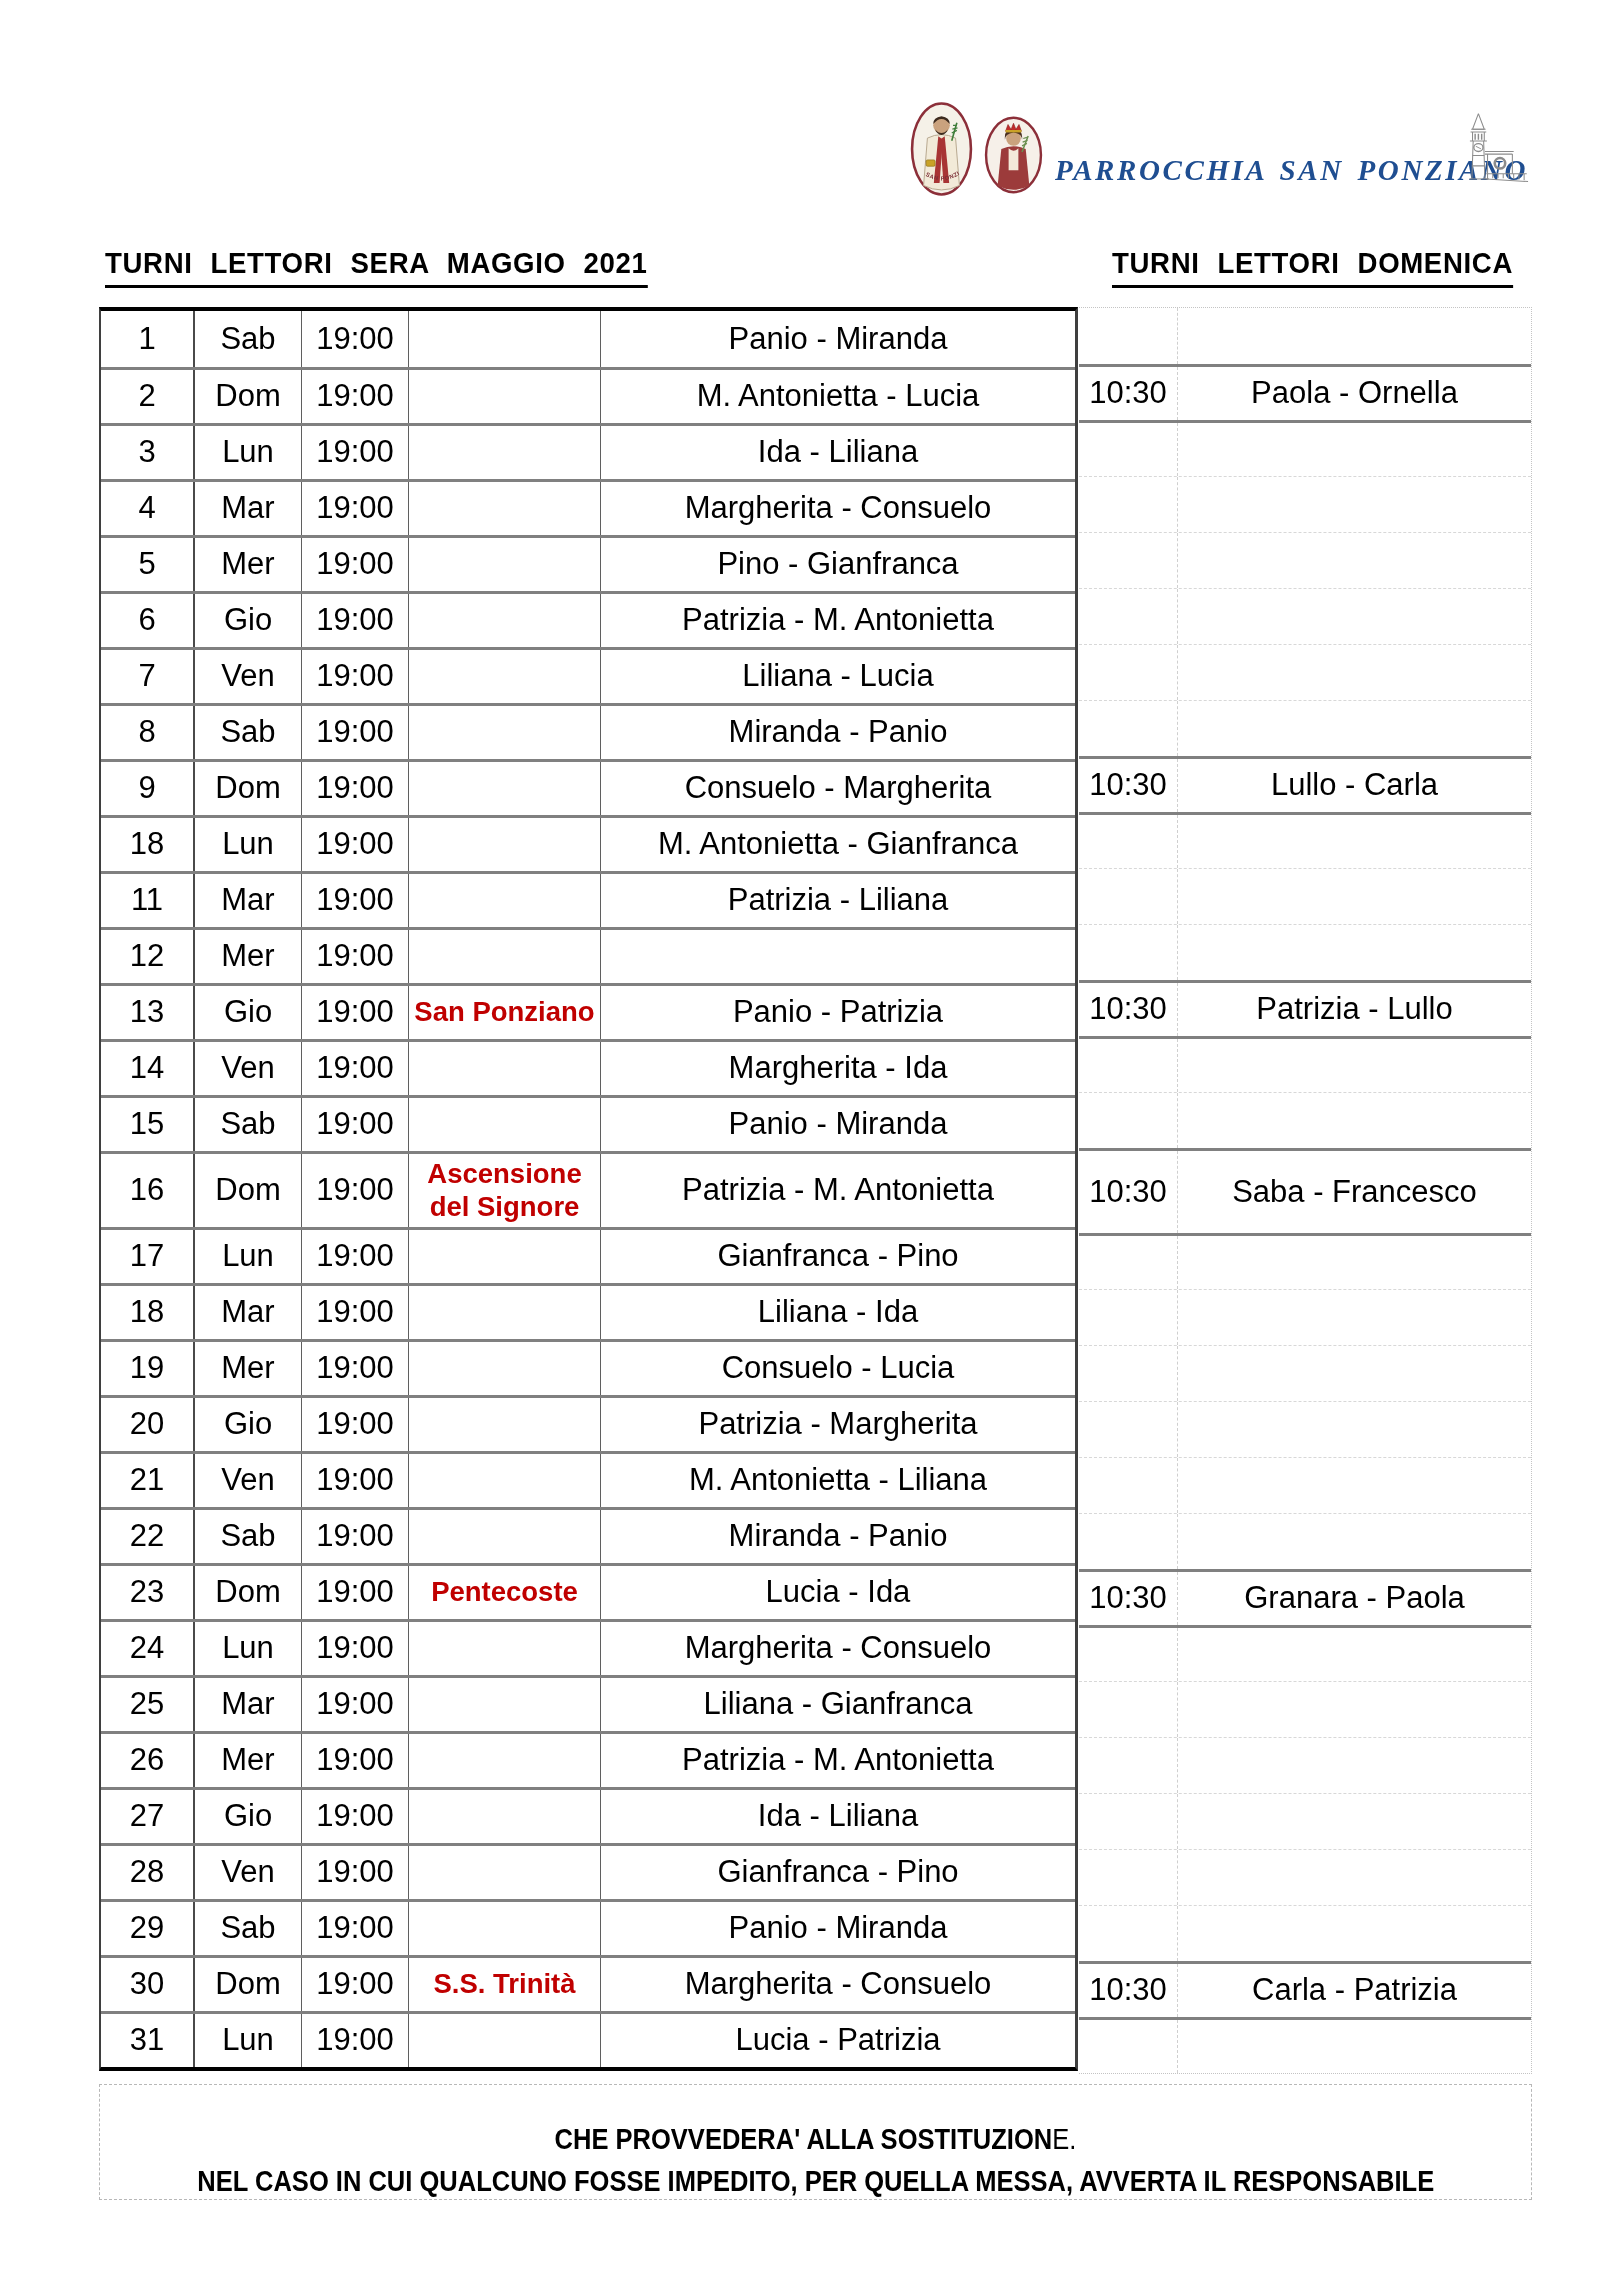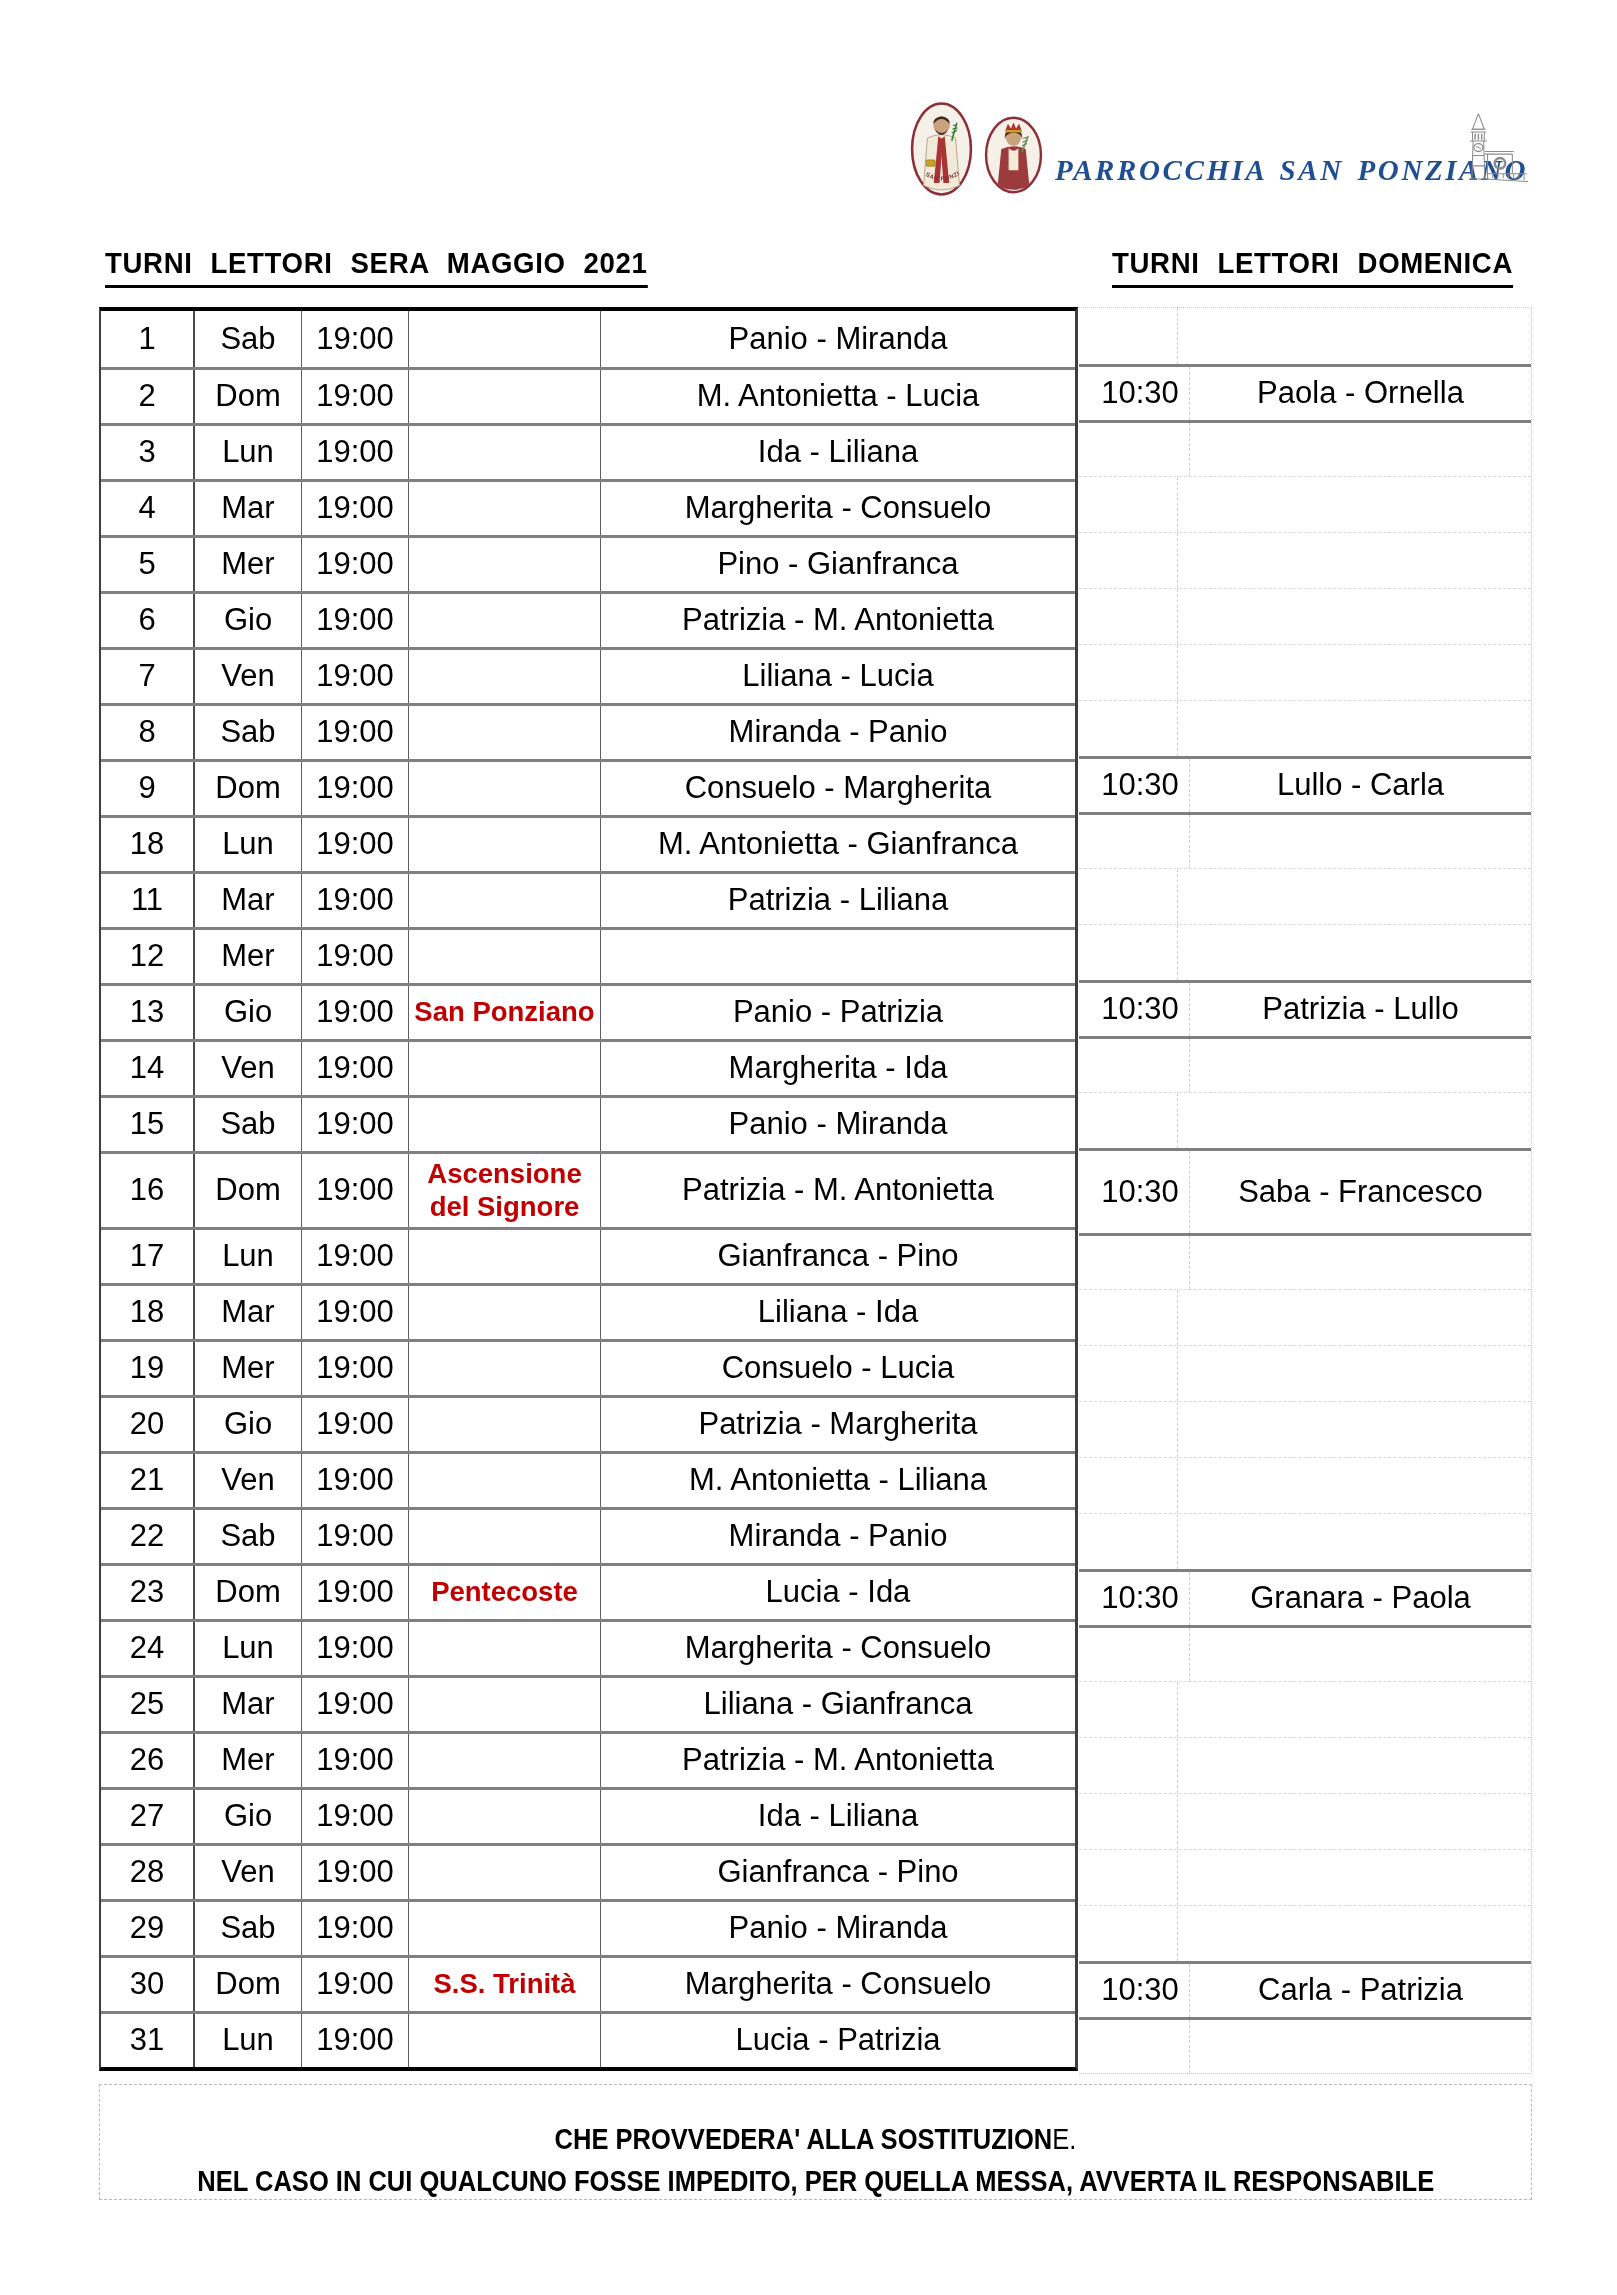--- a/index.html
+++ b/index.html
@@ -30,21 +30,21 @@
   .lrow{display:flex;box-sizing:border-box;height:56px;border-top:3.3px solid var(--sep-gray,#808080);}
   .lrow.first{border-top:0;}
   .lrow.tall{height:76px;}
 
   
   #right-table{position:absolute;left:1079px;top:307px;width:453px;box-sizing:border-box;
                border-top:1.3px dotted #c4c4c4;border-right:1.3px dotted #c4c4c4;
                border-bottom:1.3px dotted #c4c4c4;}
   .rrow{display:flex;box-sizing:border-box;height:56px;}
   .rrow.tall{height:85px;}
-  .rrow.solid{border-top:3.3px solid var(--sep-gray,#808080);padding-left:12px;}
+  .rrow.solid{border-top:3.3px solid var(--sep-gray,#808080);}
   .rrow.dash{border-top:1.3px dashed #d8d8d8;}
 
   
   .c{display:flex;align-items:center;justify-content:center;box-sizing:border-box;
      font-size:31px;line-height:1.1;}
   .c.num{width:94px;border-right:2px solid #4a4a4a;}
   .c.day{width:107px;border-right:1.3px solid #5f5f5f;}
   .c.time{width:107px;border-right:1.3px solid #5f5f5f;}
   .c.feast{width:192px;border-right:1.3px solid #5f5f5f;font-weight:700;
            color:var(--feast-red,#c00000);font-size:27.5px;line-height:1.18;

